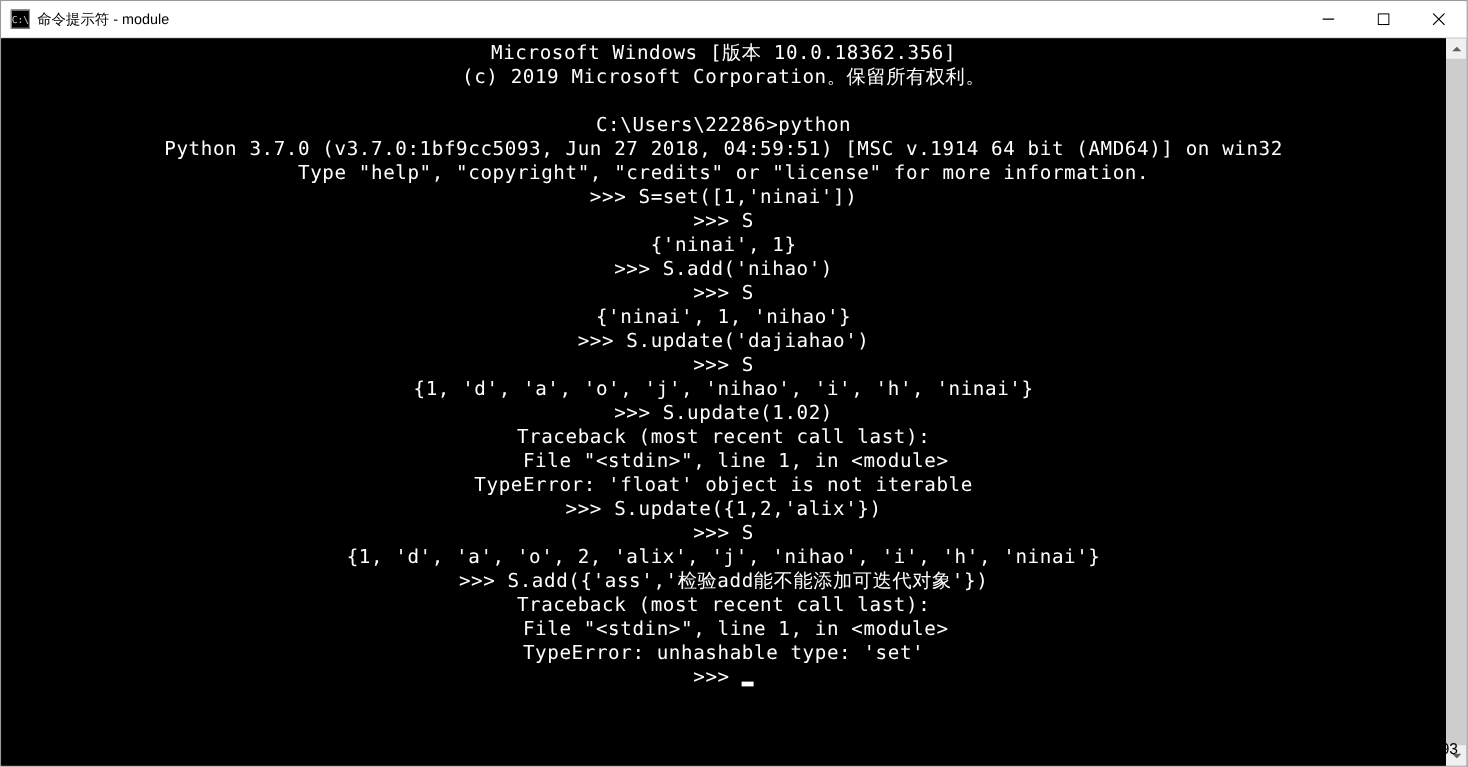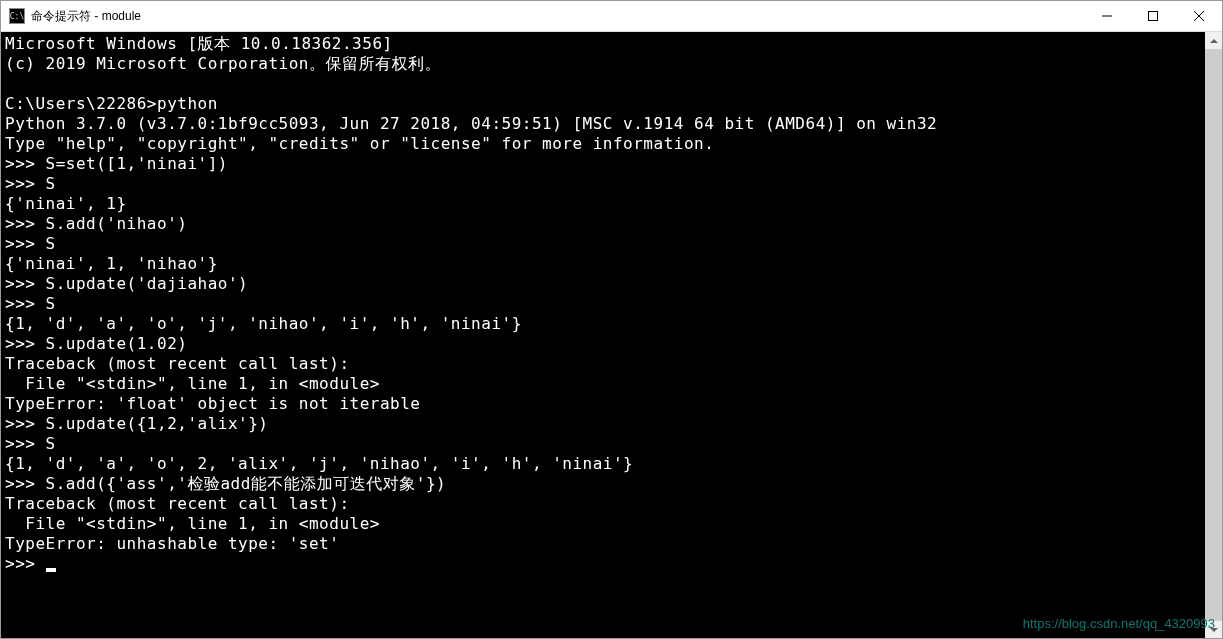--- a/index.html
+++ b/index.html
@@ -74,20 +74,21 @@
       flex: 1;
       background: #000000;
       color: #ffffff;
       font-family: 'NSimSun', 'SimSun', 'Consolas', monospace;
       font-size: 16px;
       line-height: 20px;
       padding: 2px 4px;
       white-space: pre;
       overflow: hidden;
       letter-spacing: 0.5px;
+      text-align: center;
     }
     .scrollbar {
       width: 17px;
       background: #f0f0f0;
       display: flex;
       flex-direction: column;
     }
     .scrollbar-btn {
       height: 17px;
       background: #f0f0f0;
@@ -116,21 +117,21 @@
       height: 4px;
       background: #ffffff;
       vertical-align: bottom;
       margin-bottom: 2px;
     }
     .watermark {
       position: absolute;
       bottom: 8px;
       right: 8px;
       font-size: 13px;
-      color: #0f766e;
+      color: #000000;
       font-family: Arial, sans-serif;
       pointer-events: none;
     }
   </style>
 </head>
 <body>
 
 <div class="window">
   <div class="titlebar">
     <div class="titlebar-icon">C:\</div>

